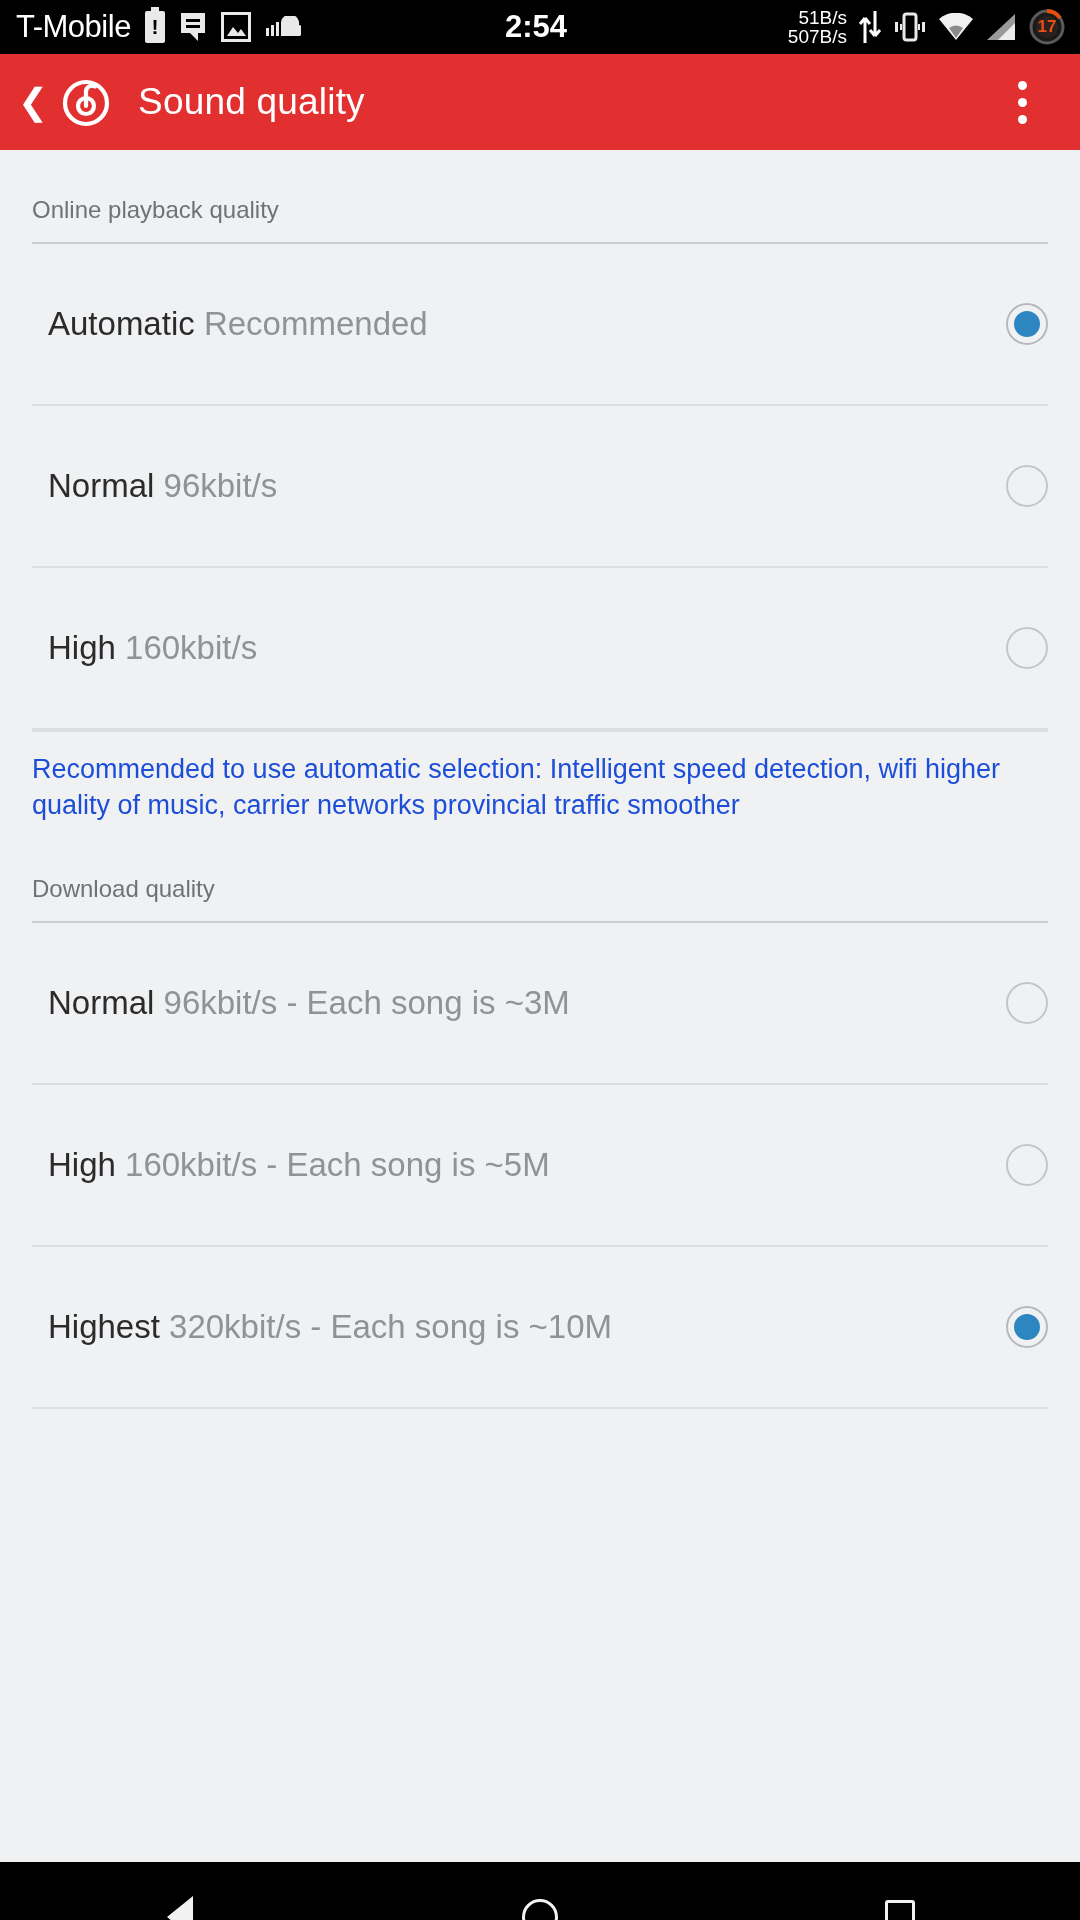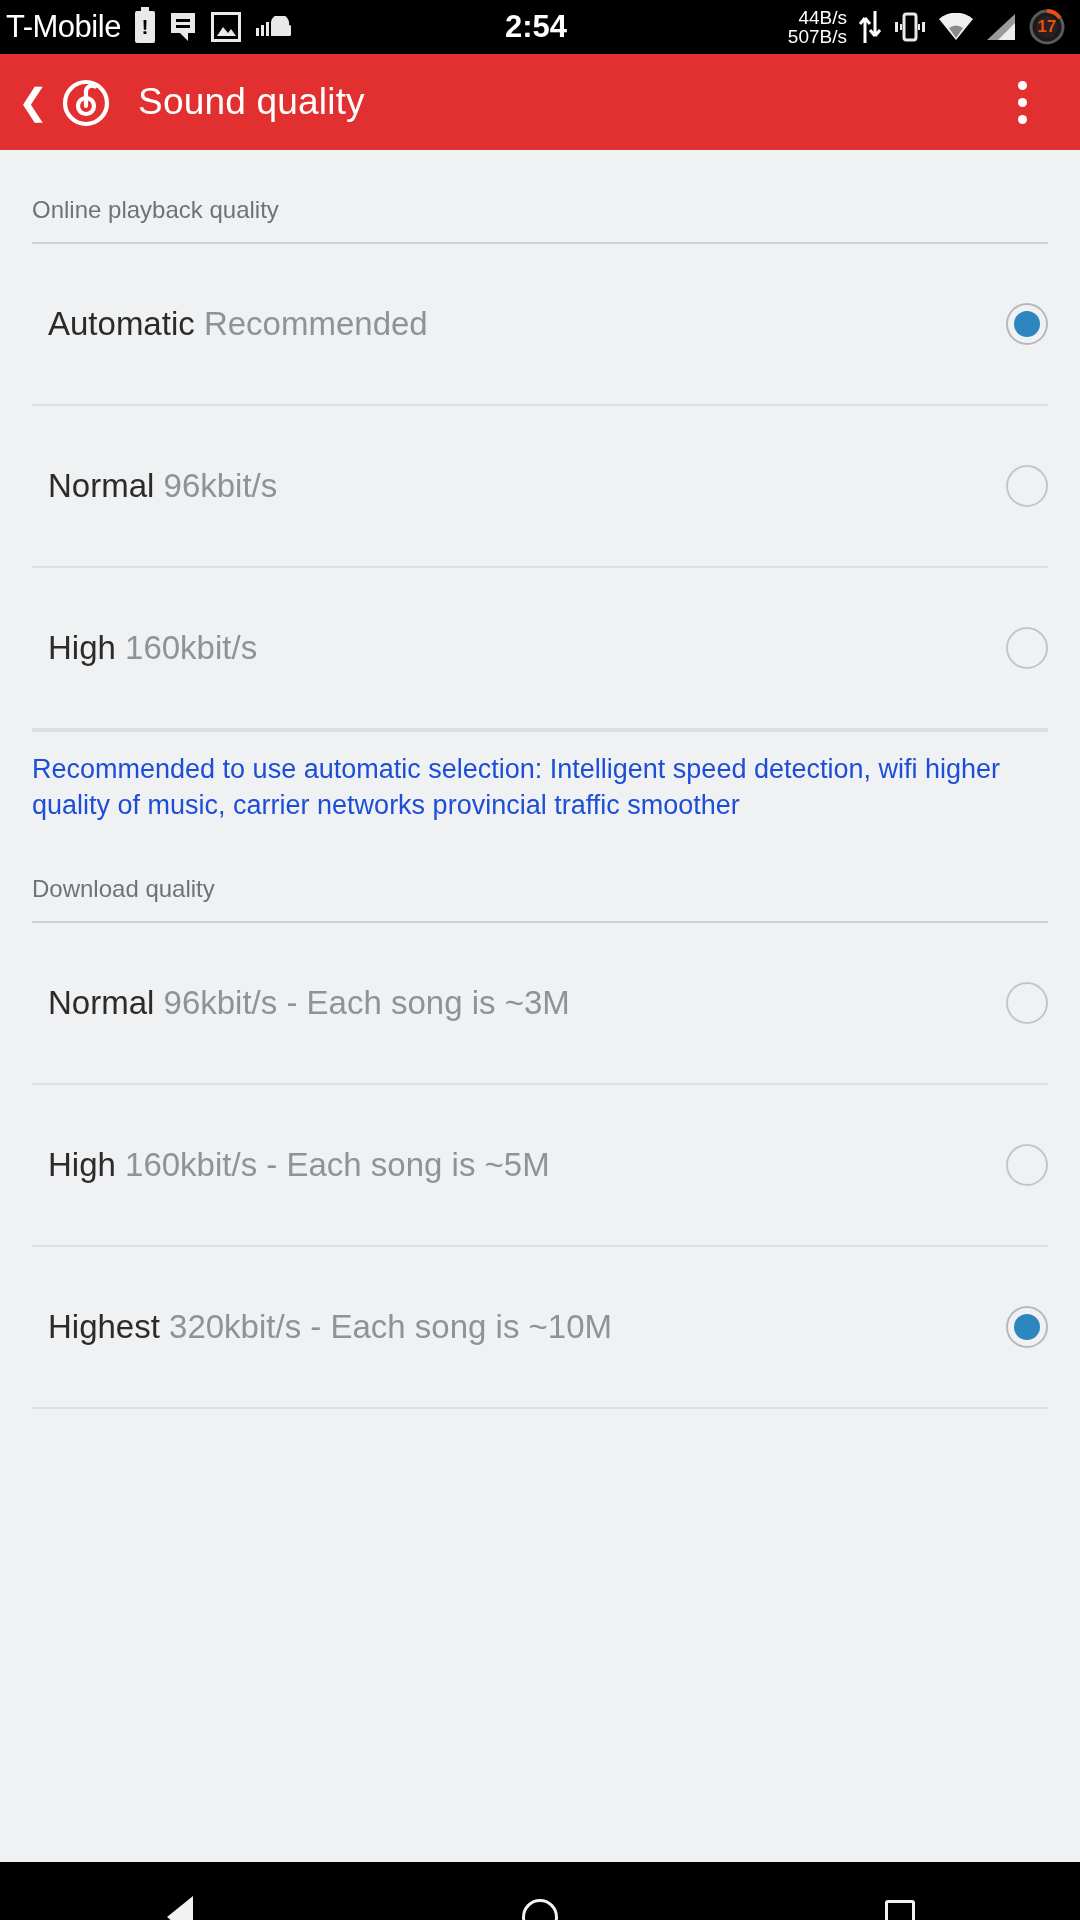--- a/index.html
+++ b/index.html
@@ -8,21 +8,21 @@
     background:#f0f1f3;
     font-family:"Liberation Sans", sans-serif;
     overflow:hidden;
   }
 
   
   .statusbar{
     height:54px; width:1080px; background:#000; color:#fff;
     display:flex; align-items:center; position:relative;
   }
-  .sb-left{ display:flex; align-items:center; gap:14px; padding-left:6px; }
+  .sb-left{ display:flex; align-items:center; gap:14px; padding-left:16px; }
   .carrier{ font-size:31px; letter-spacing:-0.5px; color:#fff; }
   .sb-clock{
     position:absolute; left:0; right:8px; text-align:center;
     font-size:31px; font-weight:bold; color:#fff; pointer-events:none;
   }
   .sb-right{
     margin-left:auto; display:flex; align-items:center; gap:11px; padding-right:14px;
   }
   .netspeed{ display:flex; flex-direction:column; line-height:1.0; font-size:19px; color:#fff; text-align:right; }
   .netspeed span{ display:block; }
@@ -134,21 +134,21 @@
         <rect x="11" y="6" width="3" height="14" fill="#e9e9e9"></rect>
         <path d="M16 20 v-14 a9 9 0 0 1 18 3 a5 5 0 0 1 -2 11 z" fill="#e9e9e9"></path>
       </svg>
     </span>
   </div>
 
   <div class="sb-clock">2:54</div>
 
   <div class="sb-right">
     <span class="netspeed">
-      <span>44B/s</span>
+      <span>51B/s</span>
       <span>507B/s</span>
     </span>
     <span class="ic">
       <svg width="24" height="34" viewBox="0 0 24 34">
         <path d="M7 33 V8 M7 8 L2 14 M7 8 L12 14" stroke="#fff" stroke-width="3" fill="none"></path>
         <path d="M17 1 V26 M17 26 L12 20 M17 26 L22 20" stroke="#fff" stroke-width="3" fill="none"></path>
       </svg>
     </span>
     <span class="ic">
       <svg width="34" height="32" viewBox="0 0 34 32">

